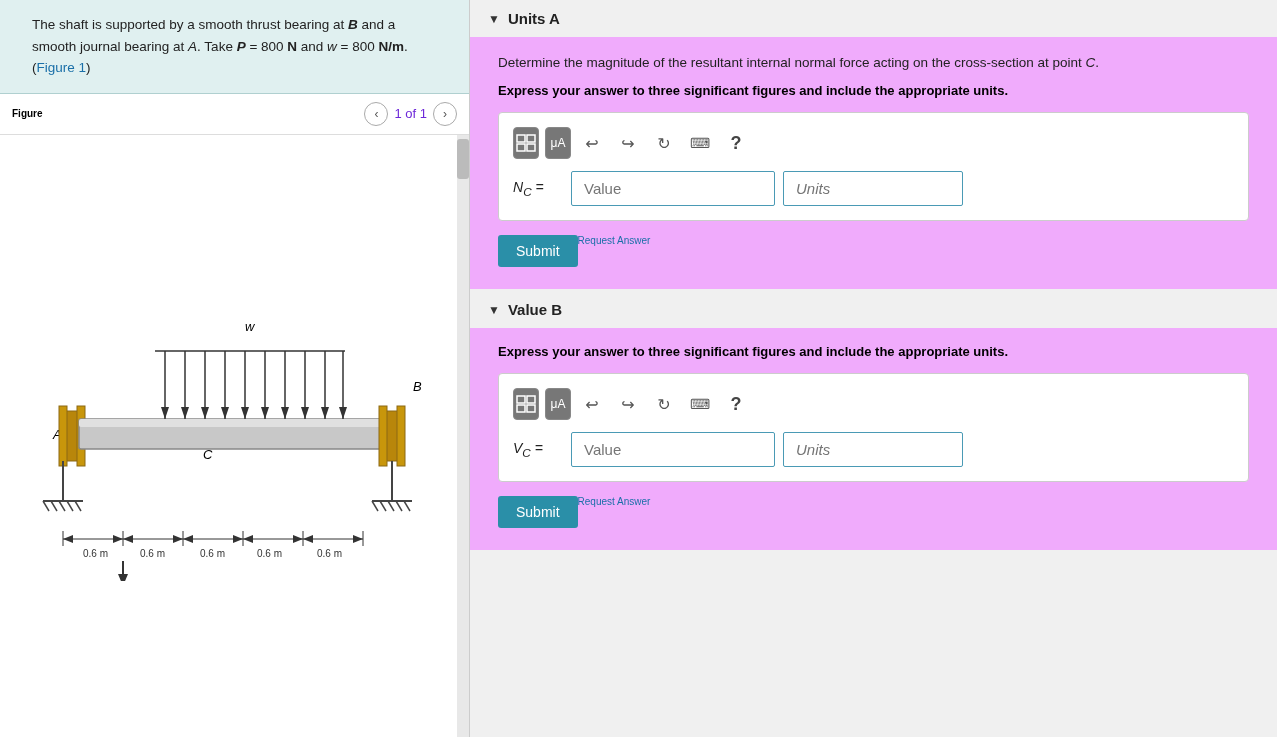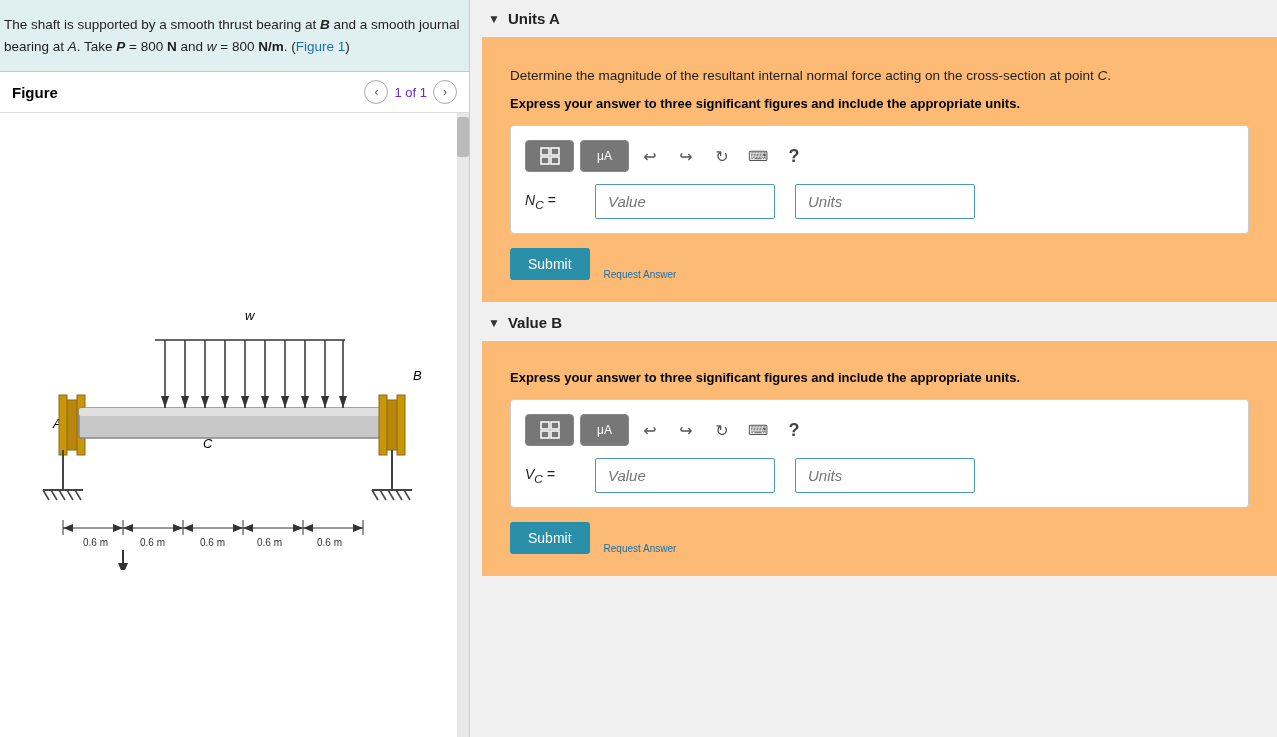--- a/index.html
+++ b/index.html
@@ -18,21 +18,21 @@
       width: 470px;
       min-width: 470px;
       background: #fff;
       display: flex;
       flex-direction: column;
       border-right: 1px solid #ccc;
     }
 
     .problem-text {
       background: #e0f0f0;
-      padding: 14px 4px;
+      padding: 14px 32px;
       font-size: 13.5px;
       line-height: 1.6;
       color: #222;
       border-bottom: 1px solid #b0d0d0;
     }
 
     .problem-text a {
       color: #1a6fa8;
       text-decoration: none;
     }
@@ -41,21 +41,21 @@
       display: flex;
       align-items: center;
       justify-content: space-between;
       padding: 8px 12px;
       background: #fff;
       border-bottom: 1px solid #ddd;
     }
 
     .figure-title {
       font-weight: bold;
-      font-size: 15px;
+      font-size: 10px;
     }
 
     .figure-nav {
       display: flex;
       align-items: center;
       gap: 6px;
     }
 
     .nav-btn {
       width: 24px;
@@ -132,23 +132,23 @@
       font-weight: bold;
       color: #222;
     }
 
     .collapse-arrow {
       color: #333;
       font-size: 12px;
     }
 
     .part-content {
-      background: #fdba74;
-      padding: 29px 28px 22px 28px;
-      margin: 0 0 2px 12px;
+      background: #f0abfc;
+      padding: 16px 28px 22px 28px;
+      margin: 0 0 2px 0;
     }
 
     .part-question {
       font-size: 13.5px;
       color: #222;
       line-height: 1.5;
       margin-bottom: 10px;
     }
 
     .part-instruction {
@@ -167,21 +167,21 @@
     }
 
     .toolbar {
       display: flex;
       align-items: center;
       gap: 6px;
       margin-bottom: 12px;
     }
 
     .toolbar-btn {
-      width: 49px;
+      width: 26px;
       height: 32px;
       border: 1px solid #888;
       border-radius: 4px;
       background: #888;
       cursor: pointer;
       display: flex;
       align-items: center;
       justify-content: center;
       color: #fff;
       font-size: 11px;
@@ -213,56 +213,54 @@
 
     .toolbar-icon-btn.question {
       font-size: 18px;
       font-weight: bold;
       color: #444;
     }
 
     .input-row {
       display: flex;
       align-items: center;
-      gap: 20px;
+      gap: 8px;
     }
 
     .input-label {
       font-style: italic;
       font-size: 14px;
       min-width: 50px;
       color: #222;
     }
 
     .value-input {
       border: 1px solid #4a9ab5;
       border-radius: 2px;
       padding: 8px 12px;
-      width: 180px;
-      font-style: italic;
+      width: 204px;
       color: #aaa;
       font-size: 15px;
       outline: none;
     }
 
     .units-input {
       border: 1px solid #4a9ab5;
       border-radius: 2px;
       padding: 8px 12px;
       width: 180px;
       font-style: italic;
       color: #aaa;
       font-size: 15px;
       outline: none;
     }
 
     .action-row {
       display: flex;
-      align-items: flex-end;
-      gap: 14px;
+      align-items: flex-start;
     }
 
     .submit-btn {
       background: #2a8fa8;
       color: #fff;
       border: none;
       padding: 8px 18px;
       border-radius: 3px;
       font-size: 14px;
       cursor: pointer;

